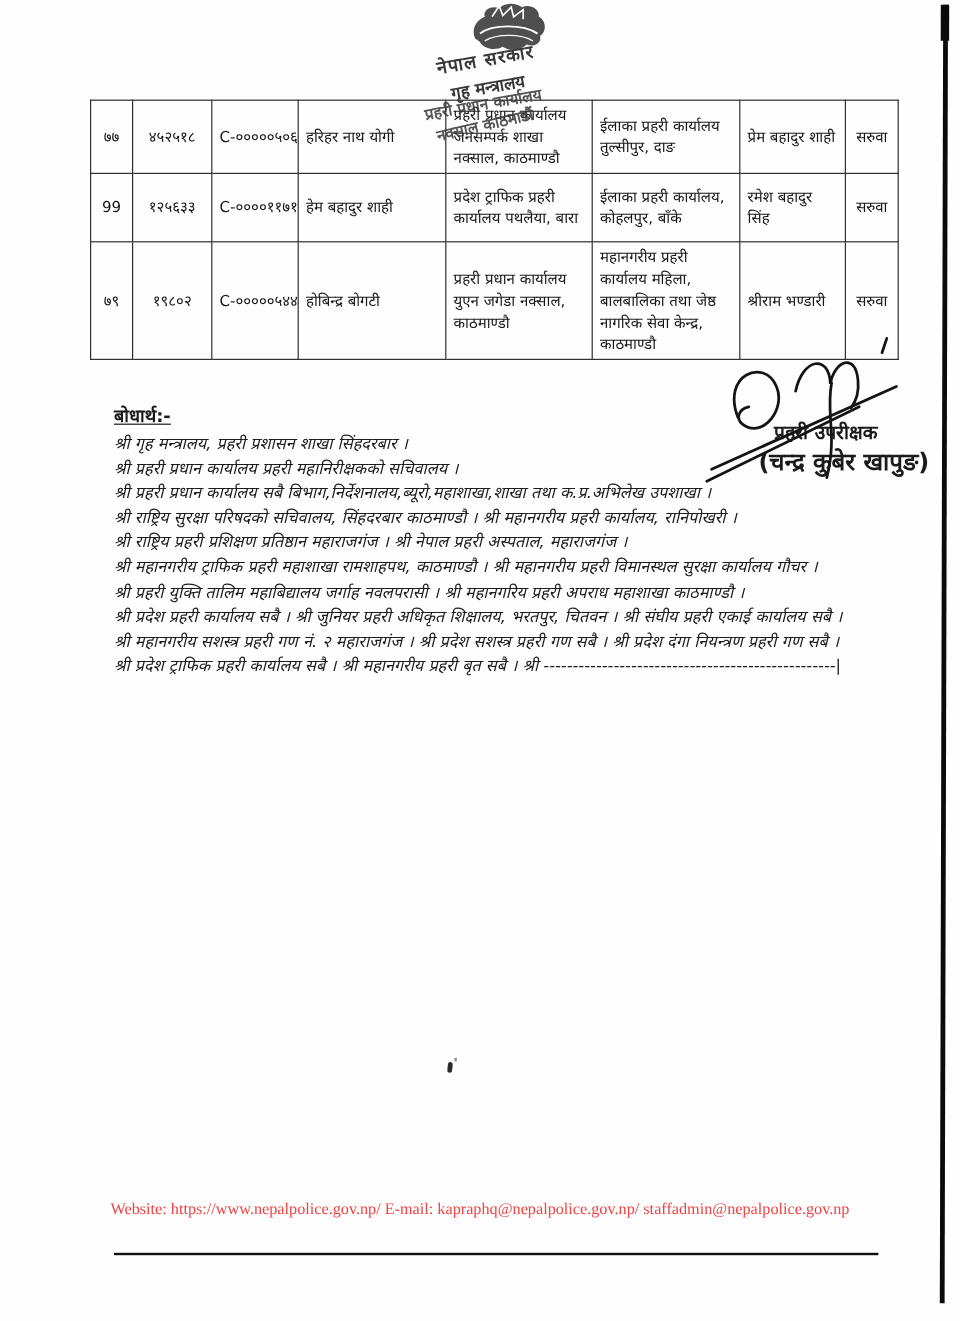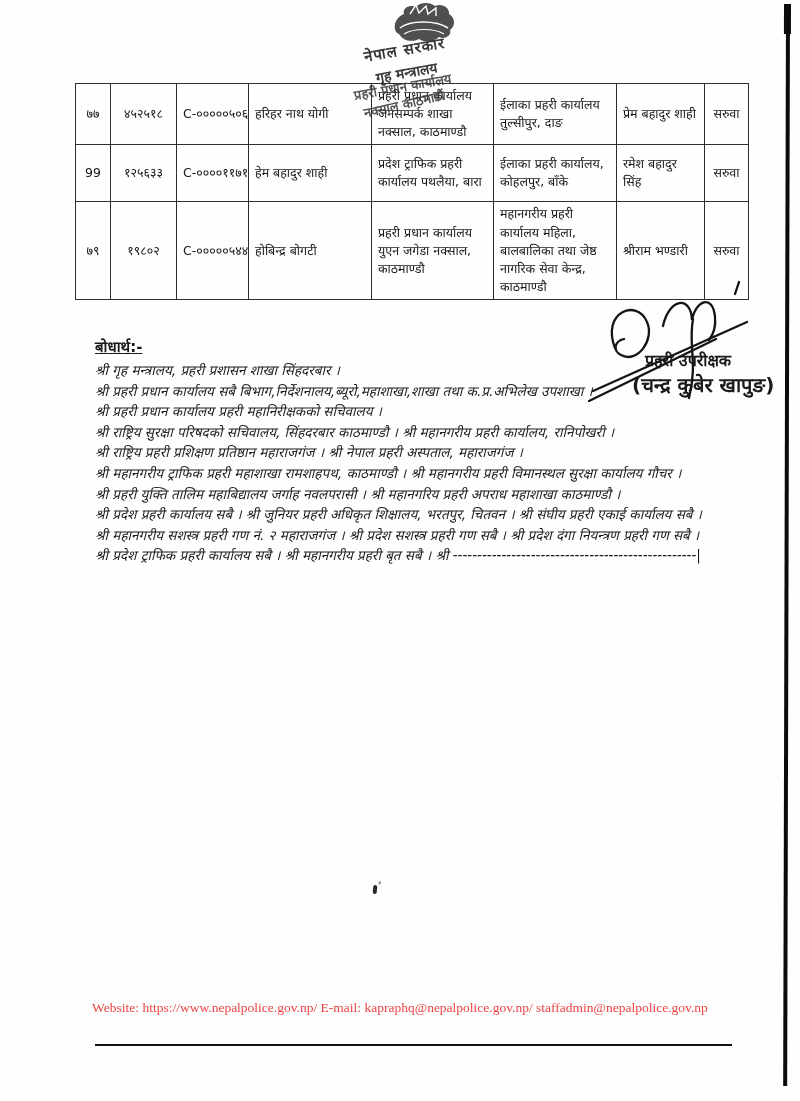--- a/index.html
+++ b/index.html
@@ -148,22 +148,22 @@
       <path d="M108 41 C 103 68, 113 84, 104 120"></path>
       <path d="M150 16 l 4 -12"></path>
     </g>
   </svg>
   <div class="sig-title">प्रहरी उपरीक्षक</div>
   <div class="sig-name">(चन्द्र कुबेर खापुङ)</div>
 
   <div class="cc">
     <div class="cc-heading">बोधार्थ:-</div>
     <div class="cc-line">श्री गृह मन्त्रालय, प्रहरी प्रशासन शाखा सिंहदरबार ।</div>
+    <div class="cc-line">श्री प्रहरी प्रधान कार्यालय प्रहरी महानिरीक्षकको सचिवालय ।</div>
     <div class="cc-line">श्री प्रहरी प्रधान कार्यालय सबै बिभाग,निर्देशनालय,ब्यूरो,महाशाखा,शाखा तथा क.प्र.अभिलेख उपशाखा ।</div>
-    <div class="cc-line">श्री प्रहरी प्रधान कार्यालय प्रहरी महानिरीक्षकको सचिवालय ।</div>
     <div class="cc-line">श्री राष्ट्रिय सुरक्षा परिषदको सचिवालय, सिंहदरबार काठमाण्डौ । श्री महानगरीय प्रहरी कार्यालय, रानिपोखरी ।</div>
     <div class="cc-line">श्री राष्ट्रिय प्रहरी प्रशिक्षण प्रतिष्ठान महाराजगंज । श्री नेपाल प्रहरी अस्पताल, महाराजगंज ।</div>
     <div class="cc-line">श्री महानगरीय ट्राफिक प्रहरी महाशाखा रामशाहपथ, काठमाण्डौ । श्री महानगरीय प्रहरी विमानस्थल सुरक्षा कार्यालय गौचर ।</div>
     <div class="cc-line">श्री प्रहरी युक्ति तालिम महाबिद्यालय जर्गाह नवलपरासी । श्री महानगरिय प्रहरी अपराध महाशाखा काठमाण्डौ ।</div>
     <div class="cc-line">श्री प्रदेश प्रहरी कार्यालय सबै । श्री जुनियर प्रहरी अधिकृत शिक्षालय, भरतपुर, चितवन । श्री संघीय प्रहरी एकाई कार्यालय सबै  ।</div>
     <div class="cc-line">श्री महानगरीय सशस्त्र प्रहरी गण नं. २ महाराजगंज । श्री प्रदेश सशस्त्र प्रहरी गण सबै । श्री प्रदेश दंगा नियन्त्रण प्रहरी गण सबै ।</div>
     <div class="cc-line">श्री प्रदेश ट्राफिक प्रहरी कार्यालय सबै । श्री महानगरीय प्रहरी बृत सबै । श्री --------------------------------------------------|</div>
   </div>
 
   <div class="speck"></div>

